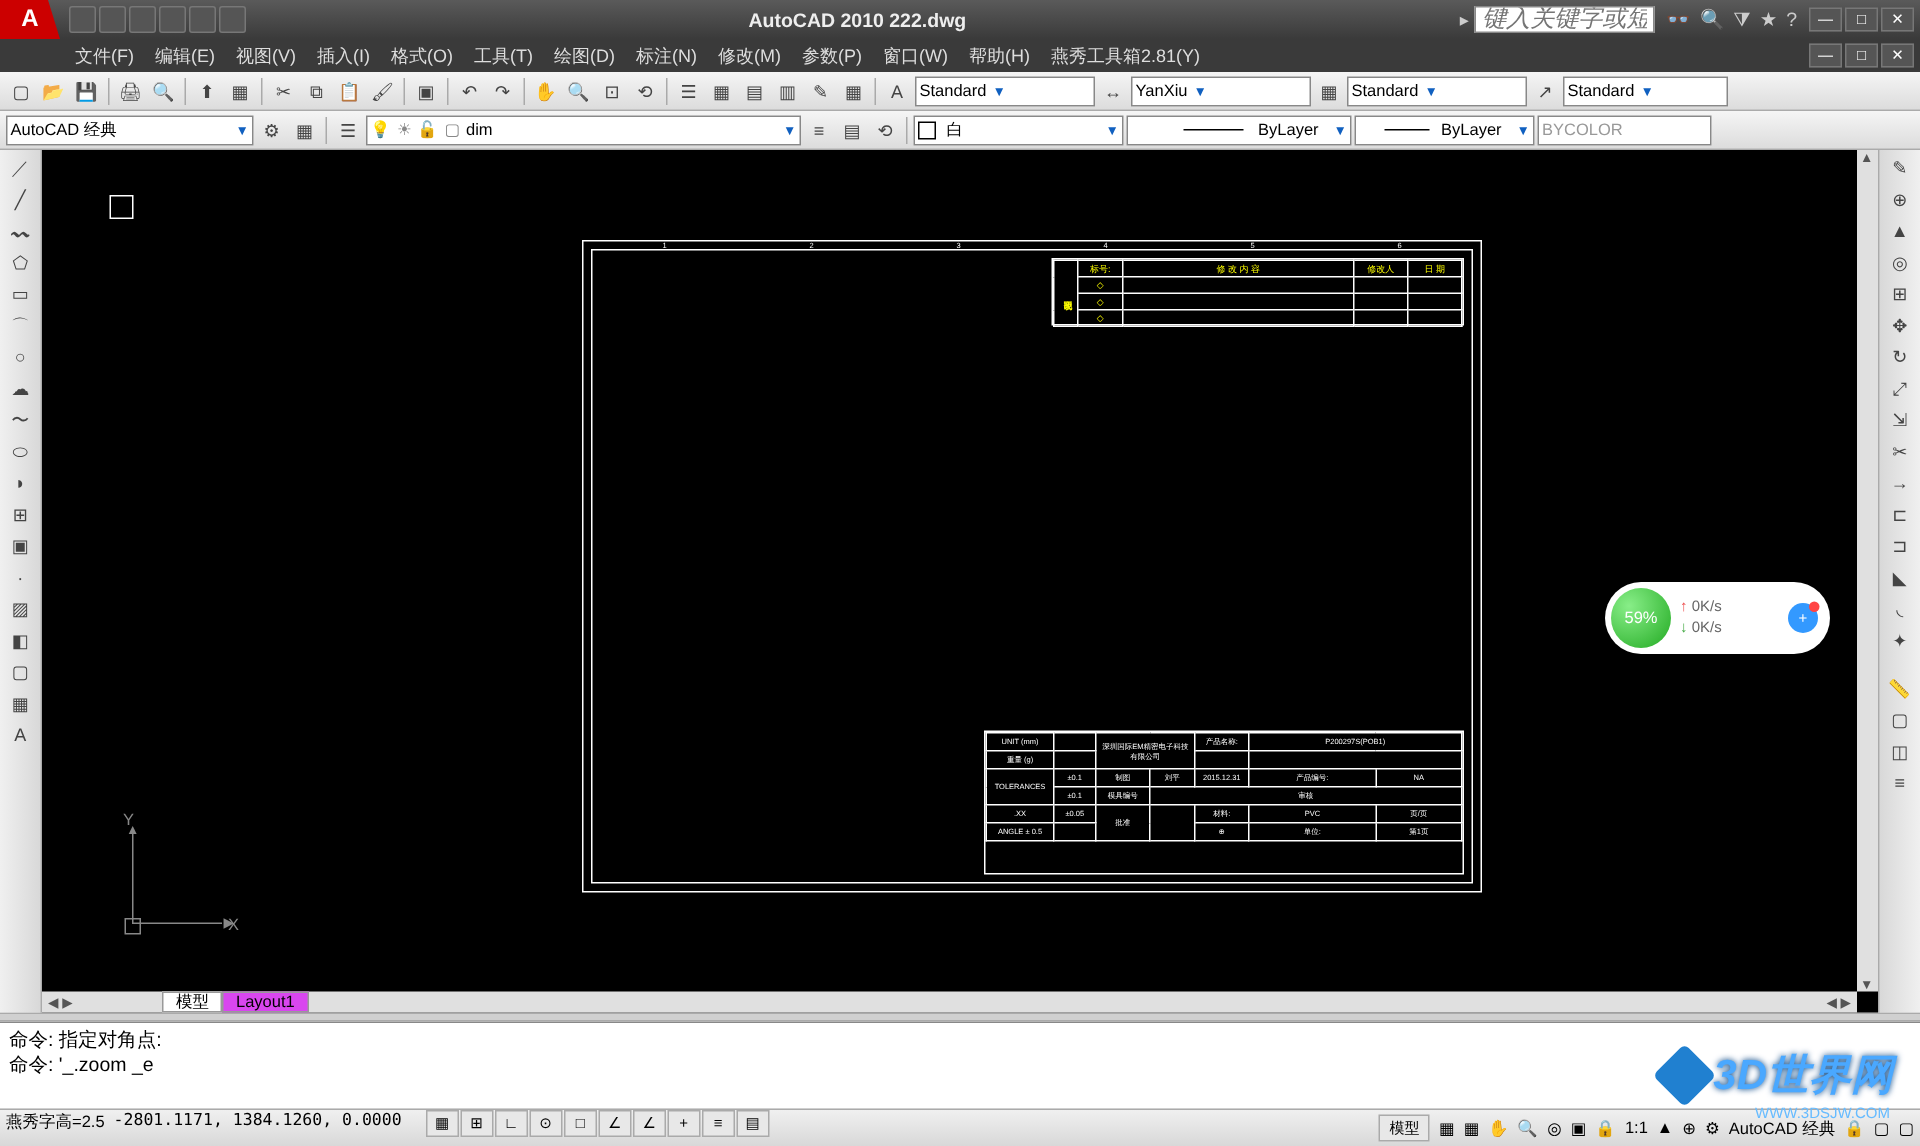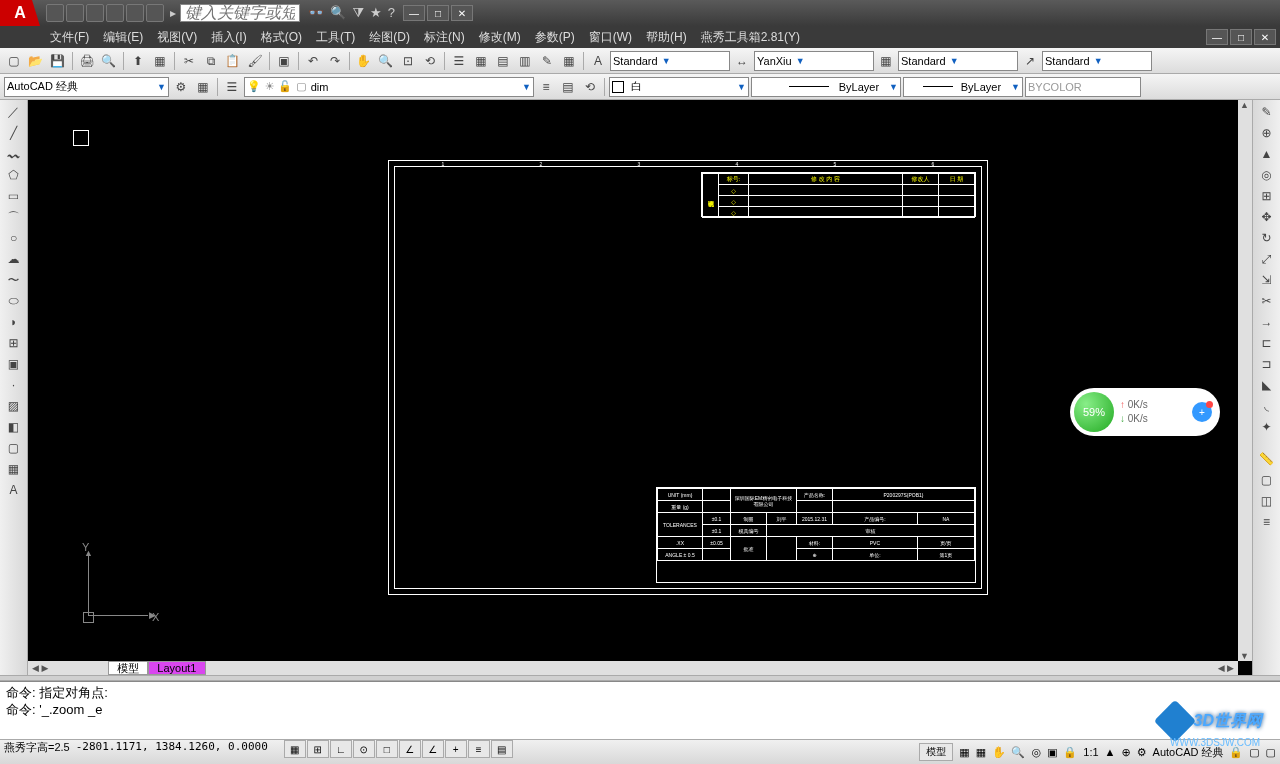--- a/index.html
+++ b/index.html
@@ -77,39 +77,40 @@
 .status-right { margin-left: auto; display: flex; align-items: center; gap: 6px; }
 
 
 .float-widget { position: absolute; right: 60px; top: 388px; width: 150px; height: 48px; background: #fff; border-radius: 24px; box-shadow: 0 2px 6px rgba(0,0,0,0.4); display: flex; align-items: center; padding: 4px; font-size: 10px; }
 .float-circle { width: 40px; height: 40px; border-radius: 50%; background: radial-gradient(circle at 30% 30%, #8e8, #2a2); color: #fff; display: flex; align-items: center; justify-content: center; font-size: 11px; }
 .float-speeds { margin-left: 6px; line-height: 14px; color: #666; }
 .float-plus { width: 20px; height: 20px; border-radius: 50%; background: #39f; color: #fff; display: flex; align-items: center; justify-content: center; margin-left: auto; margin-right: 4px; position: relative; }
 .float-plus::after { content: ''; position: absolute; top: -1px; right: -1px; width: 7px; height: 7px; background: #f44; border-radius: 50%; }
 
 
-.watermark { position: absolute; right: 18px; bottom: 28px; font-size: 16px; font-weight: bold; color: #4aa8ff; font-style: italic; text-shadow: 0 0 4px #004080; display: flex; align-items: center; gap: 4px; }
+.watermark { position: absolute; right: 18px; bottom: 28px; font-size: 28px; font-weight: bold; color: #4aa8ff; font-style: italic; text-shadow: 0 0 4px #004080; display: flex; align-items: center; gap: 4px; }
 .watermark .cube { width: 30px; height: 30px; background: #2080d0; transform: rotate(45deg); border-radius: 4px; }
 .watermark-url { position: absolute; right: 20px; bottom: 16px; font-size: 10px; color: #6bf; }
 
 .ic { font-family: Arial, sans-serif; font-size: 13px; }
 </style>
 </head>
 <body>
 
 <div class="titlebar">
   <div class="app-logo">A</div>
   <div class="qat">
     <div class="qat-btn"></div>
     <div class="qat-btn"></div>
     <div class="qat-btn"></div>
     <div class="qat-btn"></div>
     <div class="qat-btn"></div>
     <div class="qat-btn"></div>
   </div>
+  <div class="title-text">AutoCAD 2010   222.dwg</div>
   <span style="color:#ccc;margin-right:4px">▸</span>
   <input class="search-box" placeholder="键入关键字或短语" style="">
   <div class="title-icons">
     <span class="ic">👓</span>
     <span class="ic">🔍</span>
     <span class="ic">⧩</span>
     <span class="ic">★</span>
     <span class="ic">?</span>
   </div>
   <div class="win-controls">

